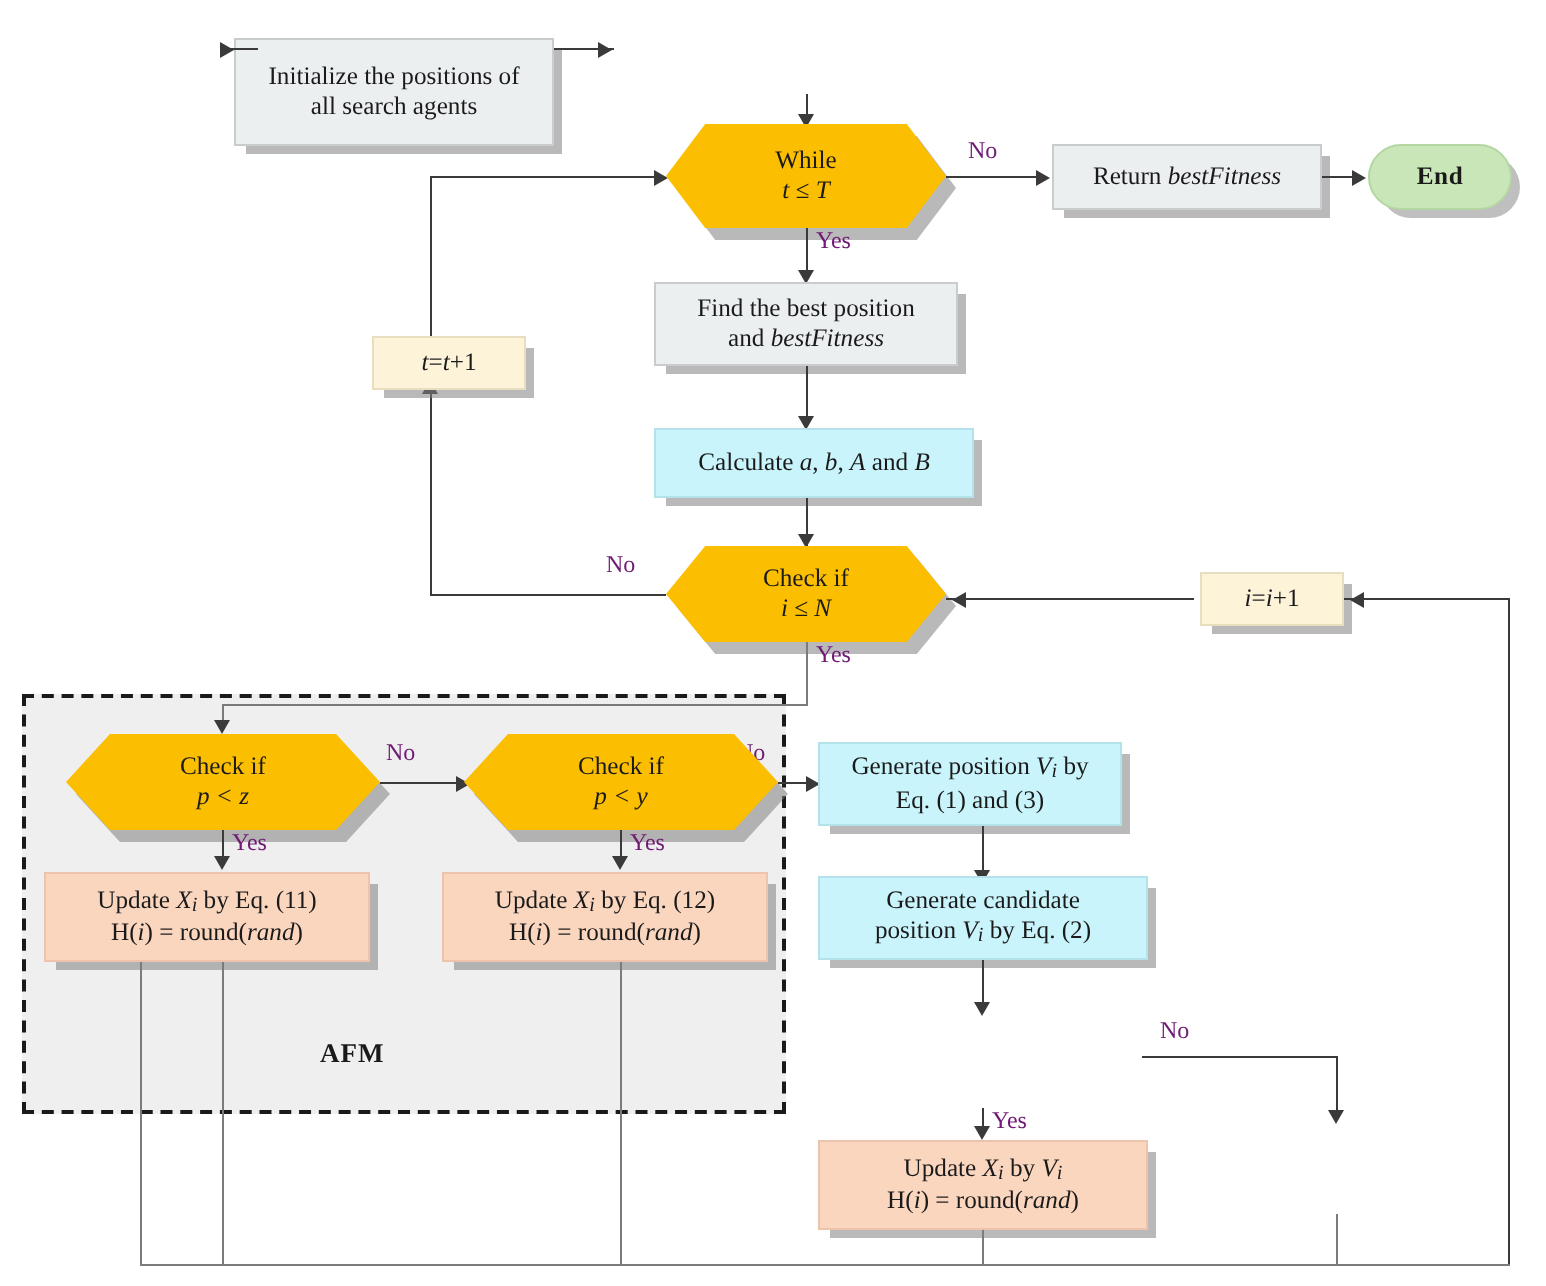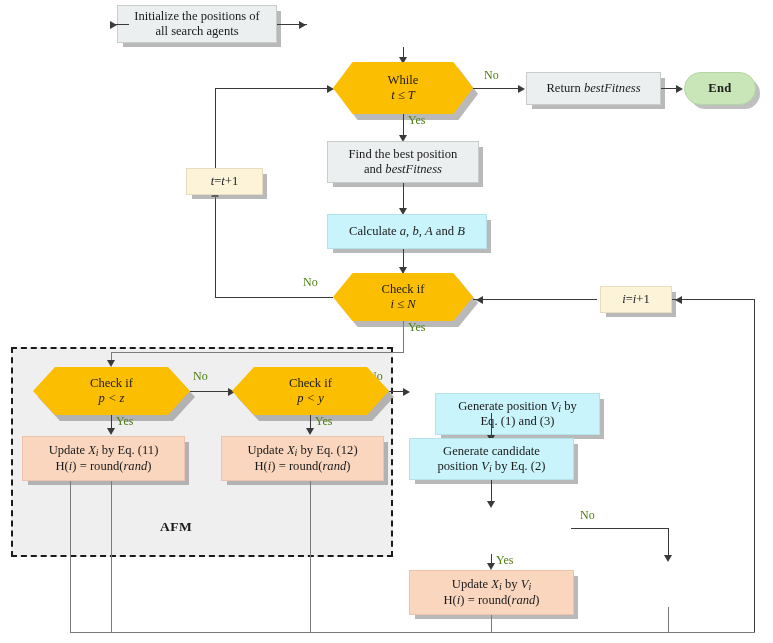--- a/index.html
+++ b/index.html
@@ -39,39 +39,39 @@
   .ln{position:absolute;background:#3a3a3a;}
   .lnh{height:1px;}
   .lnv{width:1px;}
   .lng{background:#7b7b7b;}
   .arw{position:absolute;width:0;height:0;}
   .arw.d{border-left:4.5px solid transparent;border-right:4.5px solid transparent;border-top:7px solid #3a3a3a;}
   .arw.u{border-left:4.5px solid transparent;border-right:4.5px solid transparent;border-bottom:7px solid #3a3a3a;}
   .arw.r{border-top:4.5px solid transparent;border-bottom:4.5px solid transparent;border-left:7px solid #3a3a3a;}
   .arw.l{border-top:4.5px solid transparent;border-bottom:4.5px solid transparent;border-right:7px solid #3a3a3a;}
 
-  .lbl{position:absolute;font-size:12px;color:#4d7c0f;white-space:nowrap;}
+  .lbl{position:absolute;font-size:12px;color:#701a75;white-space:nowrap;}
 
   
   .dashbox{position:absolute;border:2.5px dashed #1a1a1a;background:#eeefee;}
   .grouplbl{position:absolute;font-weight:bold;font-size:13.5px;letter-spacing:.5px;color:#1a1a1a;}
 
   i{font-style:italic;}
   .sub{font-size:.8em;vertical-align:-.15em;font-style:italic;}
 </style>
 </head>
 <body>
 
 <div id="canvas">
 
   <div class="dashbox" style="left:11px;top:347px;width:378px;height:206px;"></div>
   <div class="grouplbl" style="left:160px;top:519px;">AFM</div>
 
 
-  <div class="node rect" style="left:117px;top:5px;width:160px;height:38px;">
+  <div class="node rect" style="left:117px;top:19px;width:160px;height:54px;">
     <span class="txt">
       <span>Initialize the positions of</span><br><span>all search agents</span>
     </span>
   </div>
 
 
   <div class="ln lnh" style="left:113px;top:24px;width:16px;"></div>
   <div class="arw r" style="left:110px;top:20.5px;"></div>
 
   <div class="ln lnh" style="left:277px;top:24px;width:30px;"></div>
@@ -201,21 +201,21 @@
 
   <div class="node rect peach" style="left:221px;top:436px;width:163px;height:45px;">
     <span class="txt">
       Update <i>X<span class="sub">i</span></i> by Eq. (12)<br>H(<i>i</i>) = round(<i>rand</i>)
     </span>
   </div>
 
   <div class="ln lnv lng" style="left:111px;top:481px;height:151px;"></div>
   <div class="ln lnv lng" style="left:310px;top:481px;height:151px;"></div>
 
-  <div class="node rect cyan" style="left:409px;top:393px;width:165px;height:42px;margin-left:26px;">
+  <div class="node rect cyan" style="left:409px;top:371px;width:152px;height:42px;">
     <span class="txt">
       Generate position <i>V<span class="sub">i</span></i> by<br>Eq. (1) and (3)
     </span>
   </div>
 
   <div class="ln lnv" style="left:491px;top:413px;height:27px;"></div>
   <div class="arw d" style="left:486.5px;top:435px;"></div>
 
   <div class="node rect cyan" style="left:409px;top:438px;width:165px;height:42px;">
     <span class="txt">

